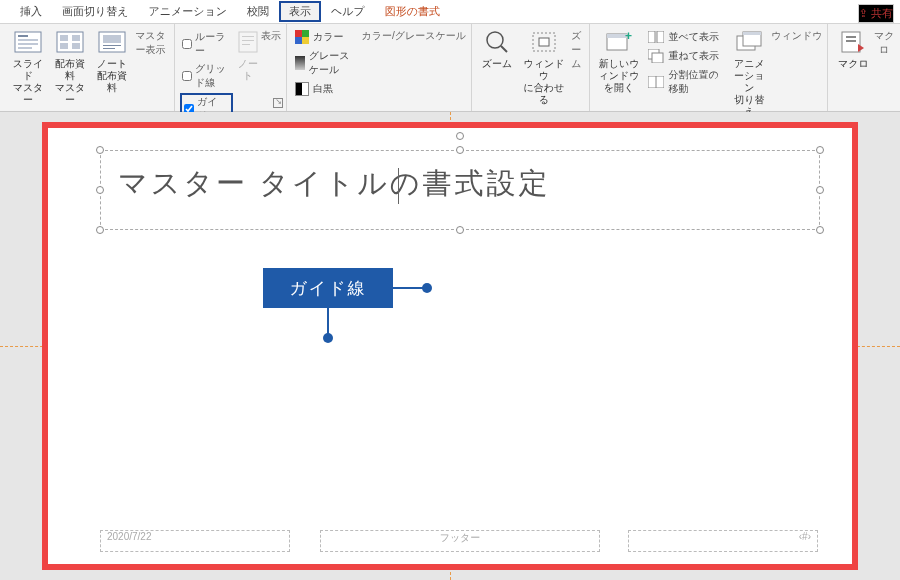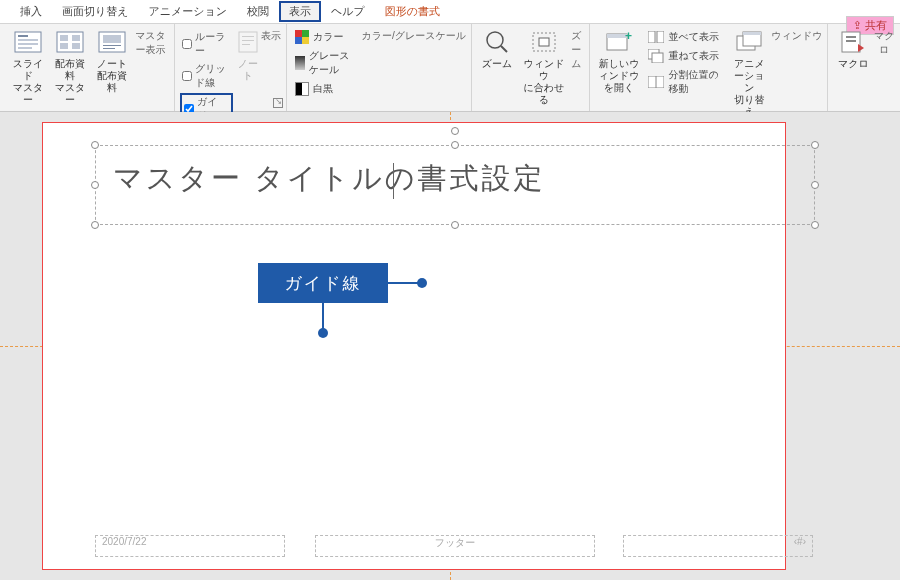--- a/index.html
+++ b/index.html
@@ -29,26 +29,26 @@
 }
 .menu-item.active {
   border: 2px solid #1a4a9c;
   background: #f2f2f2;
   padding: 1px 8px;
 }
 .menu-item.orange { color: #c44a1c; }
 .share-btn {
   position: absolute;
   right: 6px;
-  top: 16px;
+  top: 4px;
   border: 1px solid #ccc;
-  padding: 1px 6px;
+  padding: 1px 0;
   font-size: 11px;
   color: #b33;
-  background: #f9a8d4;
+  background: #000000;
 }
 
 .ribbon {
   display: flex;
   background: #f3f3f3;
   height: 88px;
   border-bottom: 1px solid #c9c9c9;
 }
 .group {
   border-right: 1px solid #d4d4d4;
@@ -137,24 +137,24 @@
 }
 .guide-v {
   position: absolute;
   top: 0; bottom: 0;
   border-left: 1px dashed #e89b4a;
 }
 .slide {
   position: absolute;
   left: 42px;
   top: 10px;
-  width: 744px;
+  width: 816px;
   height: 448px;
   background: #fff;
-  border: 1px solid #ef4444;
+  border: 6px solid #ef4444;
 }
 .title-box {
   position: absolute;
   left: 52px; top: 22px;
   width: 720px; height: 80px;
   border: 1px dashed #aaa;
 }
 .title-text {
   position: absolute;
   left: 70px; top: 36px;

